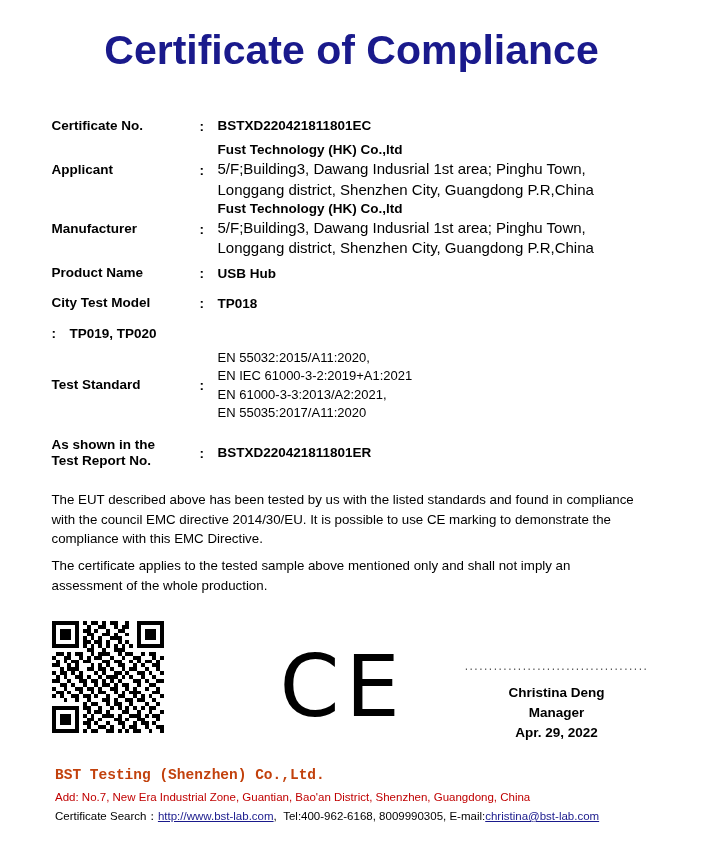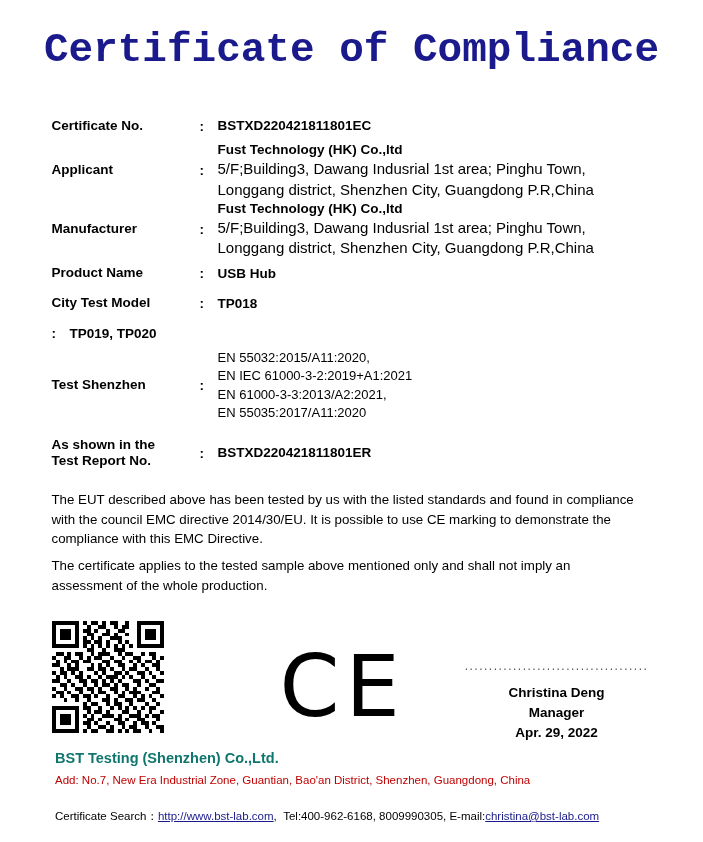--- a/index.html
+++ b/index.html
@@ -16,21 +16,21 @@
     overflow: hidden;
   }
   .page {
     position: relative;
     width: 703px;
     height: 842px;
     box-sizing: border-box;
   }
   .cert-title {
     text-align: center;
-    font-family: Liberation Mono, monospace;
+    font-family: Liberation Sans, sans-serif;
     font-weight: bold;
     font-size: 41px;
     color: #1a1a8c;
     letter-spacing: 0px;
     margin: 0;
     padding-top: 26px;
     line-height: 1.2;
   }
   .fields {
     margin: 0 auto;
@@ -136,29 +136,30 @@
     font-weight: bold;
     line-height: 1.5;
   }
   .footer {
     position: absolute;
     left: 55px;
     right: 40px;
     bottom: 18px;
   }
   .footer-company {
-    color: #0f766e;
+    color: #c2410c;
     font-weight: bold;
     font-size: 14.5px;
     margin-bottom: 8px;
+    font-family: Liberation Mono, monospace;
   }
   .footer-addr {
     color: #c00000;
     font-size: 11.5px;
-    margin-bottom: 23px;
+    margin-bottom: 6px;
   }
   .footer-search {
     font-size: 11.5px;
     color: #000;
   }
   .footer-search a {
     color: #1a1a8c;
     text-decoration: underline;
   }
   .footer-search .email {
@@ -210,21 +211,21 @@
       <div class="field-colon">:</div>
       <div class="field-value bold">TP018</div>
     </div>
 
     <div class="field-row">
       <div class="field-colon">:</div>
       <div class="field-value bold">TP019, TP020</div>
     </div>
 
     <div class="field-row std">
-      <div class="field-label">Test Shenzhen</div>
+      <div class="field-label">Test Standard</div>
       <div class="field-colon">:</div>
       <div class="field-value std-list">
         <div>EN 55032:2015/A11:2020,</div>
         <div>EN IEC 61000-3-2:2019+A1:2021</div>
         <div>EN 61000-3-3:2013/A2:2021,</div>
         <div>EN 55035:2017/A11:2020</div>
       </div>
     </div>
 
     <div class="field-row tall2">

